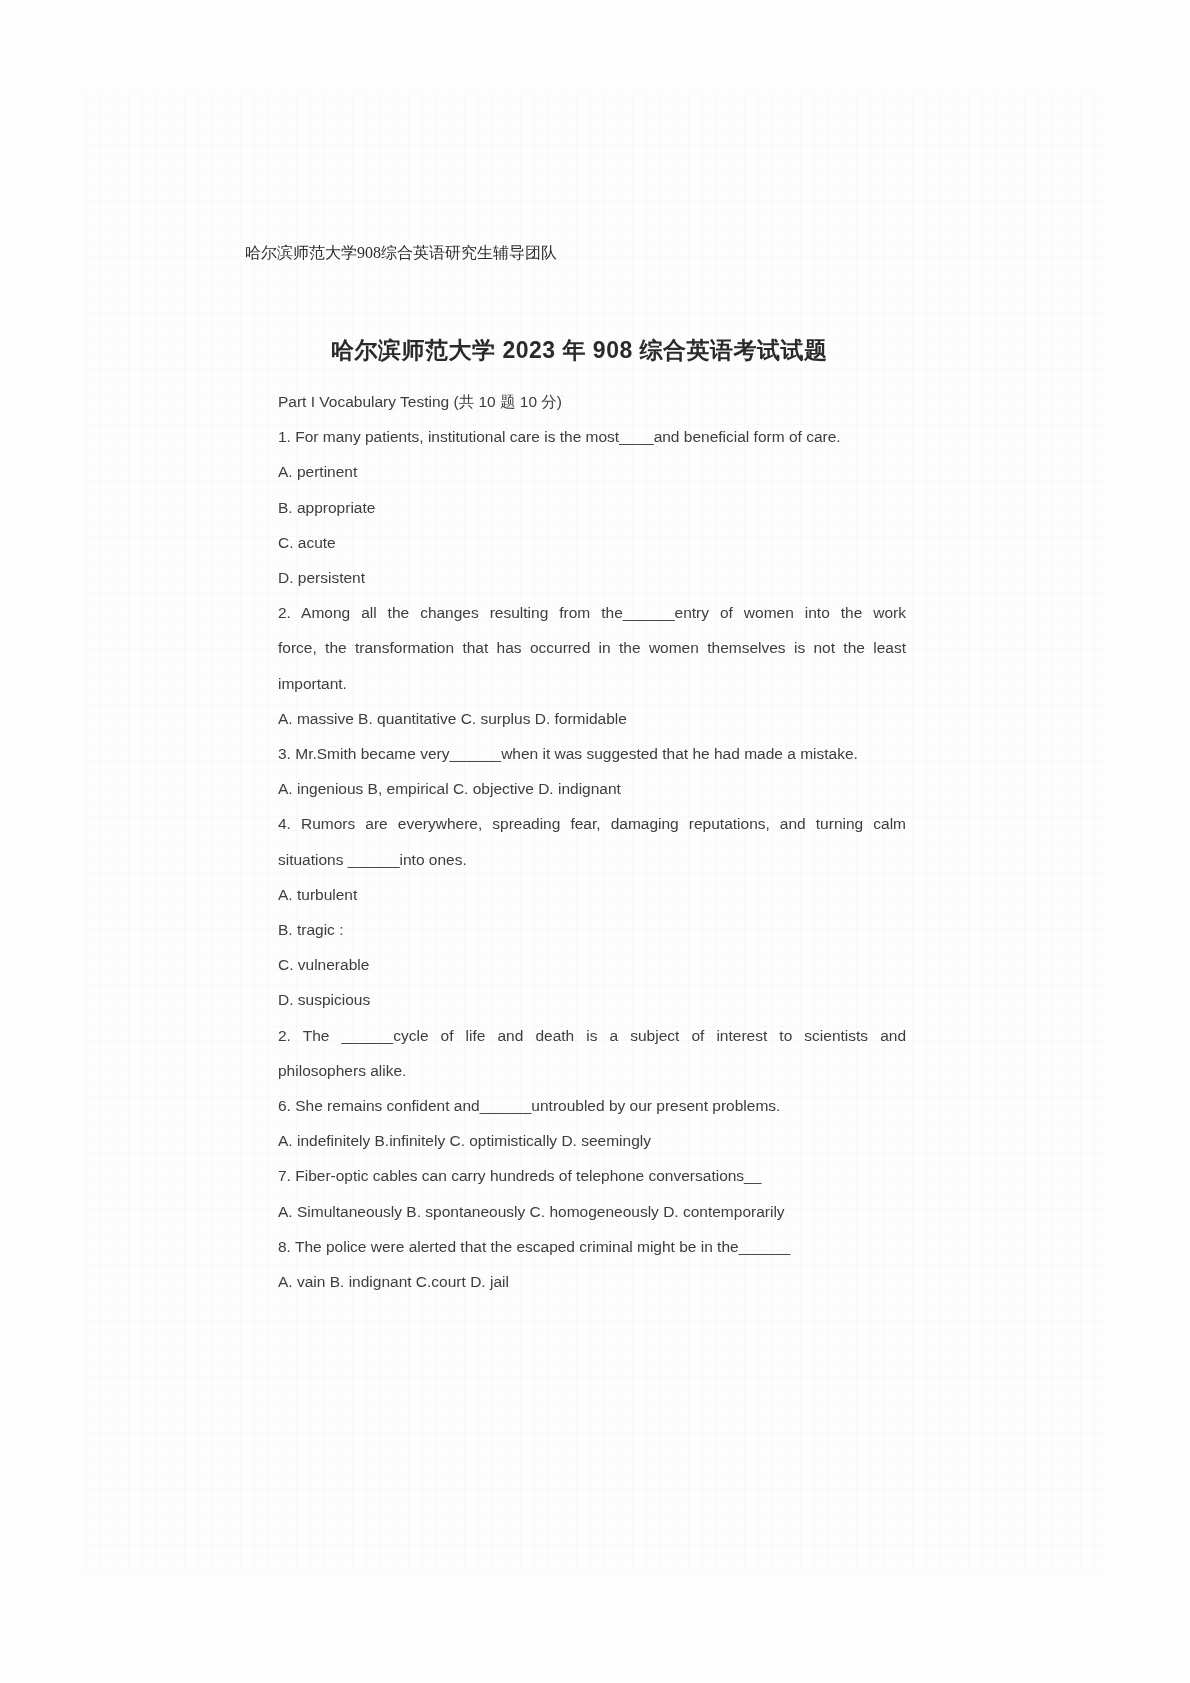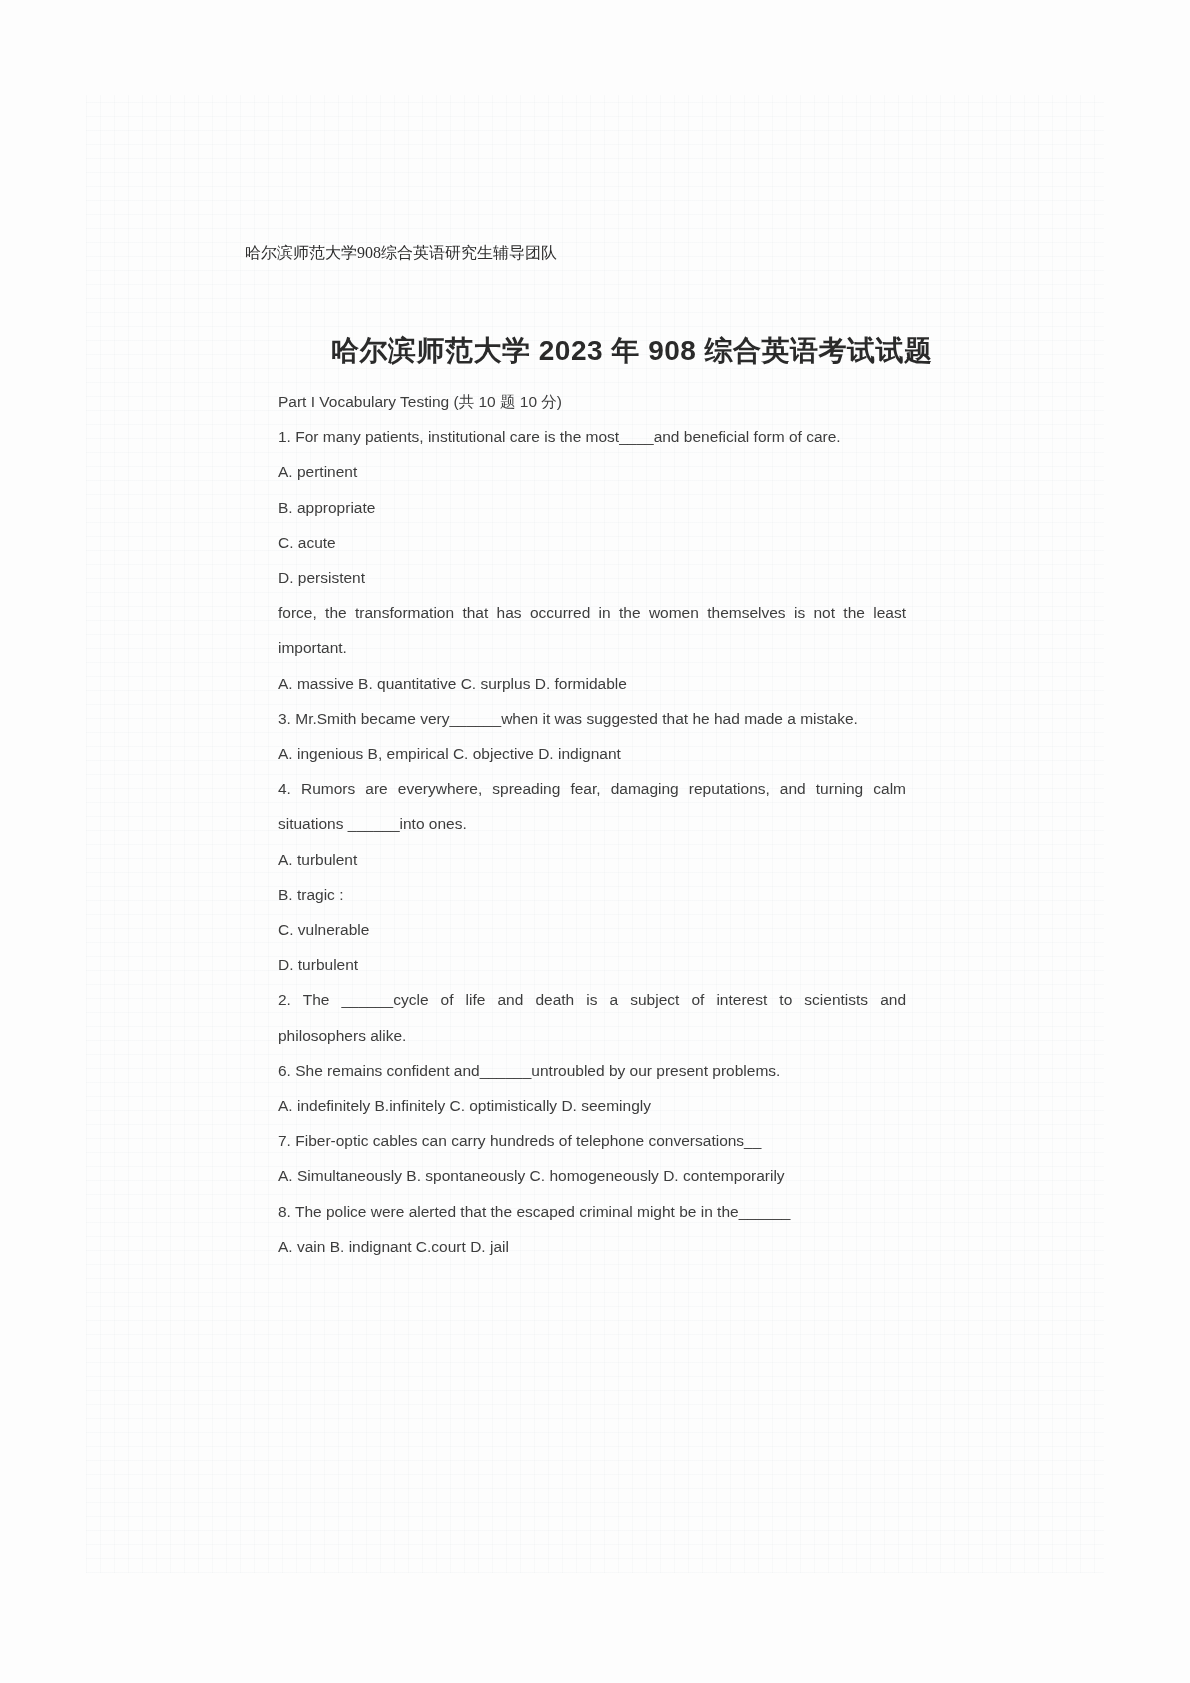--- a/index.html
+++ b/index.html
@@ -26,21 +26,21 @@
     left: 245px; top: 243px;
     font-family: "Liberation Serif", "DejaVu Serif", serif;
     font-size: 16px;
     line-height: 19px;
     color: var(--header_text, #2e2e2e);
     white-space: nowrap;
   }
   .doc-title {
     position: absolute;
     left: 331px; top: 336px;
-    font-size: 28px;
+    font-size: 23px;
     line-height: 29px;
     font-weight: 700;
     color: var(--title_text, #2a2a2a);
     letter-spacing: 0.5px;
     white-space: nowrap;
   }
   .body-lines {
     position: absolute;
     left: 278px; top: 384px;
     width: 628px;
@@ -65,31 +65,32 @@
 
   <div class="doc-title">哈尔滨师范大学 2023 年 908 综合英语考试试题</div>
 
   <div class="body-lines">
       <div class="line">Part I Vocabulary Testing (共 10 题 10 分)</div>
       <div class="line">1. For many patients, institutional care is the most____and beneficial form of care.</div>
       <div class="line">A. pertinent</div>
       <div class="line">B. appropriate</div>
       <div class="line">C. acute</div>
       <div class="line">D. persistent</div>
+      <div class="line justify">2. Among all the changes resulting from the______entry of women into the work</div>
       <div class="line justify">force, the transformation that has occurred in the women themselves is not the least</div>
       <div class="line">important.</div>
       <div class="line">A. massive B. quantitative C. surplus D. formidable</div>
       <div class="line">3. Mr.Smith became very______when it was suggested that he had made a mistake.</div>
       <div class="line">A. ingenious B, empirical C. objective D. indignant</div>
       <div class="line justify">4. Rumors are everywhere, spreading fear, damaging reputations, and turning calm</div>
       <div class="line">situations ______into ones.</div>
       <div class="line">A. turbulent</div>
       <div class="line">B. tragic :</div>
       <div class="line">C. vulnerable</div>
-      <div class="line">D. turbulent</div>
+      <div class="line">D. suspicious</div>
       <div class="line justify">2. The ______cycle of life and death is a subject of interest to scientists and</div>
       <div class="line">philosophers alike.</div>
       <div class="line">6. She remains confident and______untroubled by our present problems.</div>
       <div class="line">A. indefinitely B.infinitely C. optimistically D. seemingly</div>
       <div class="line">7. Fiber-optic cables can carry hundreds of telephone conversations__</div>
       <div class="line">A. Simultaneously B. spontaneously C. homogeneously D. contemporarily</div>
       <div class="line">8. The police were alerted that the escaped criminal might be in the______</div>
       <div class="line">A. vain B. indignant C.court D. jail</div>
     </div>
 </div>

